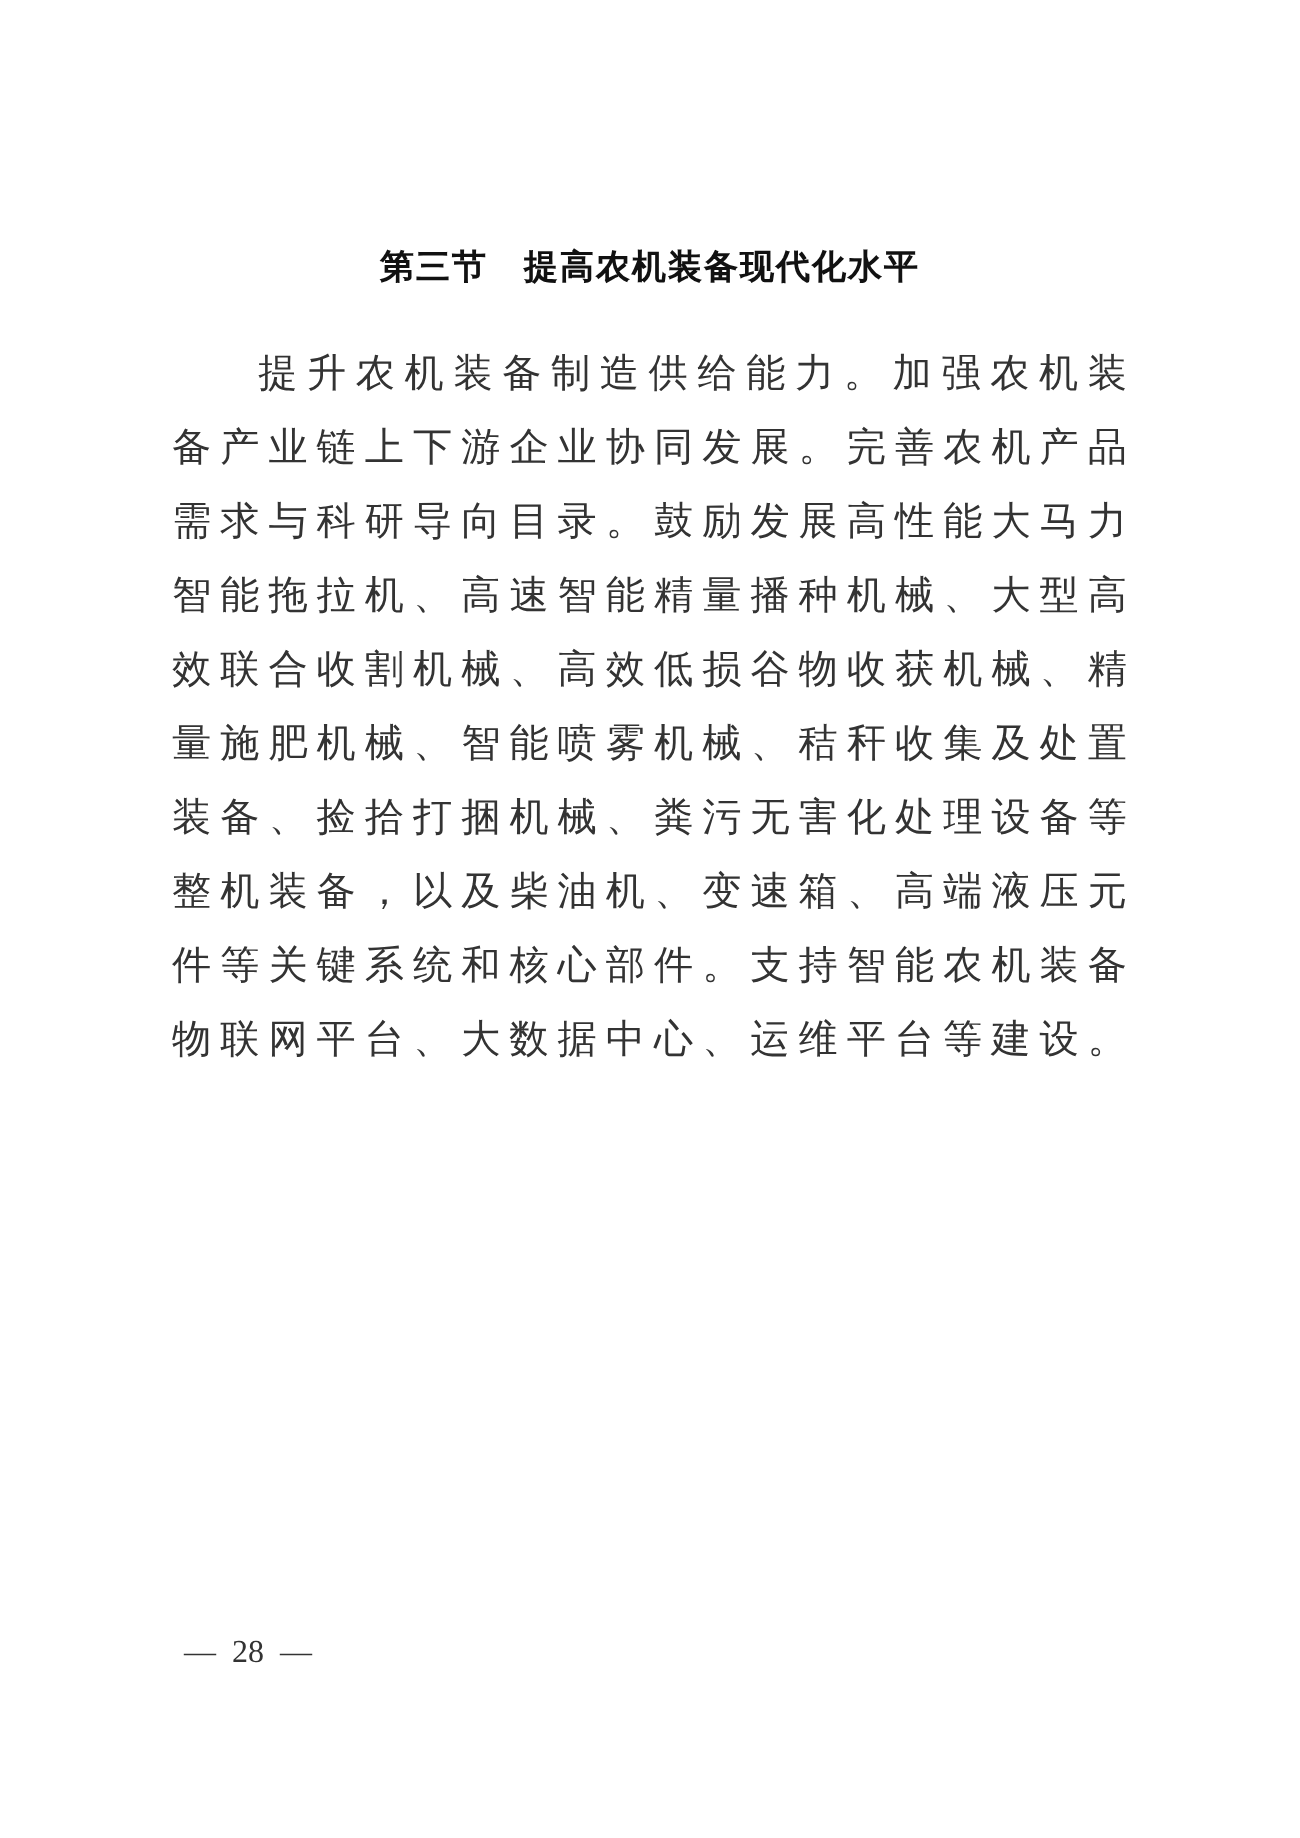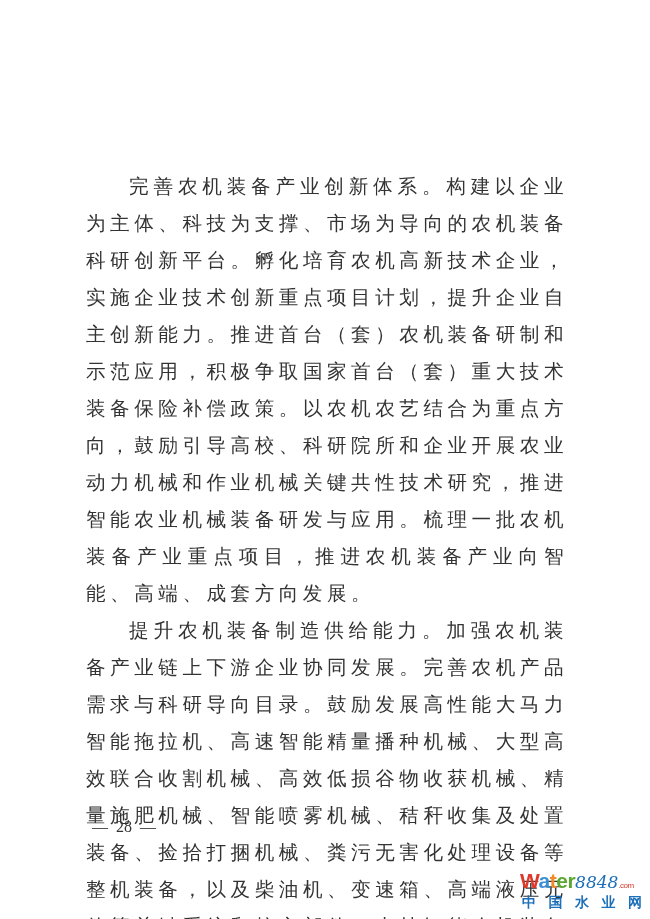--- a/index.html
+++ b/index.html
@@ -107,33 +107,23 @@
       font-weight: bold;
       font-size: 14px;
       color: #1c6fb8;
     }
   </style>
 </head>
 <body>
 
 <div class="page">
 
+  <div class="section-title">第三节　提高农机装备现代化水平</div>
 
   <div class="body-text">
-    <p class="para">完善农机装备产业创新体系。构建以企业为主体、科技为支撑、市场为导向的农机装备科研创新平台。孵化培育农机高新技术企业，实施企业技术创新重点项目计划，提升企业自主创新能力。推进首台（套）农机装备研制和示范应用，积极争取国家首台（套）重大技术装备保险补偿政策。以农机农艺结合为重点方向，鼓励引导高校、科研院所和企业开展农业动力机械和作业机械关键共性技术研究，推进智能农业机械装备研发与应用。梳理一批农机装备产业重点项目，推进农机装备产业向智能、高端、成套方向发展。</p>
     <p class="para">提升农机装备制造供给能力。加强农机装备产业链上下游企业协同发展。完善农机产品需求与科研导向目录。鼓励发展高性能大马力智能拖拉机、高速智能精量播种机械、大型高效联合收割机械、高效低损谷物收获机械、精量施肥机械、智能喷雾机械、秸秆收集及处置装备、捡拾打捆机械、粪污无害化处理设备等整机装备，以及柴油机、变速箱、高端液压元件等关键系统和核心部件。支持智能农机装备物联网平台、大数据中心、运维平台等建设。</p>
 
   </div>
 
   <div class="page-number">—  28  —</div>
 
-  <div class="watermark">
-    <div class="wm-top"><span class="c1">W</span><span class="c2">a</span><span class="c3">t</span><span class="c4">er</span><span class="wm-num">8848</span><span class="wm-com">.com</span></div>
-    <div class="wm-bottom">
-      <span>中</span>
-      <span>国</span>
-      <span>水</span>
-      <span>业</span>
-      <span>网</span>
-    </div>
-  </div>
 
 </div>
 
 </body></html>

